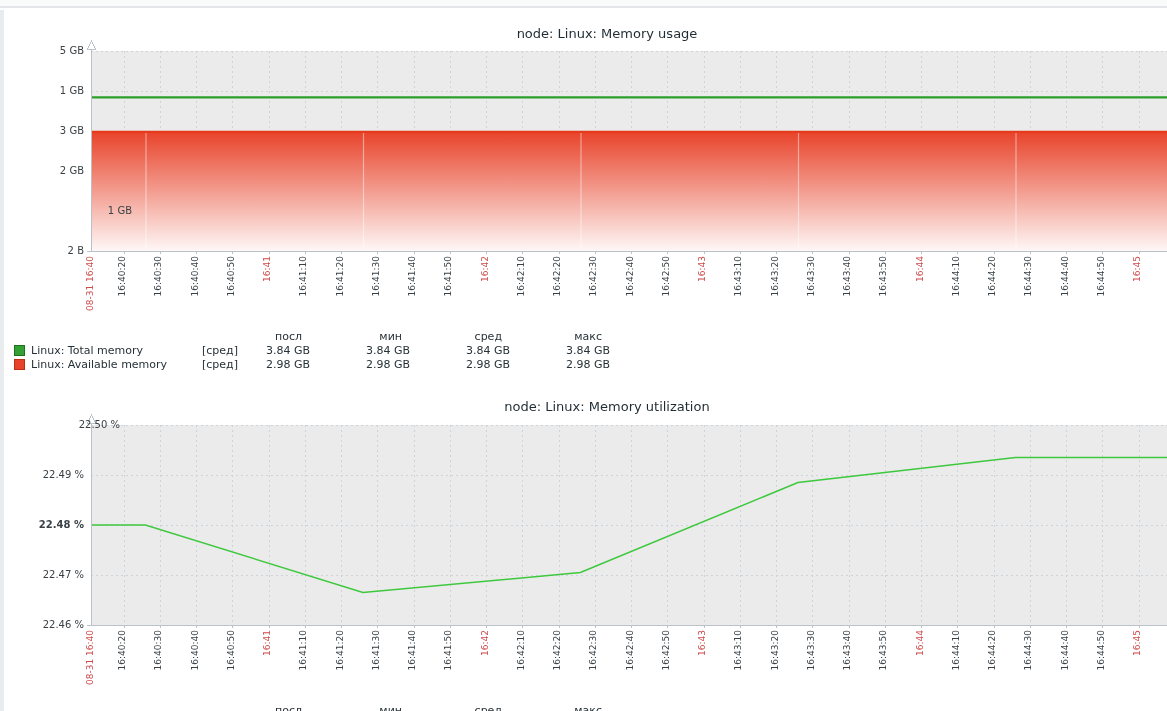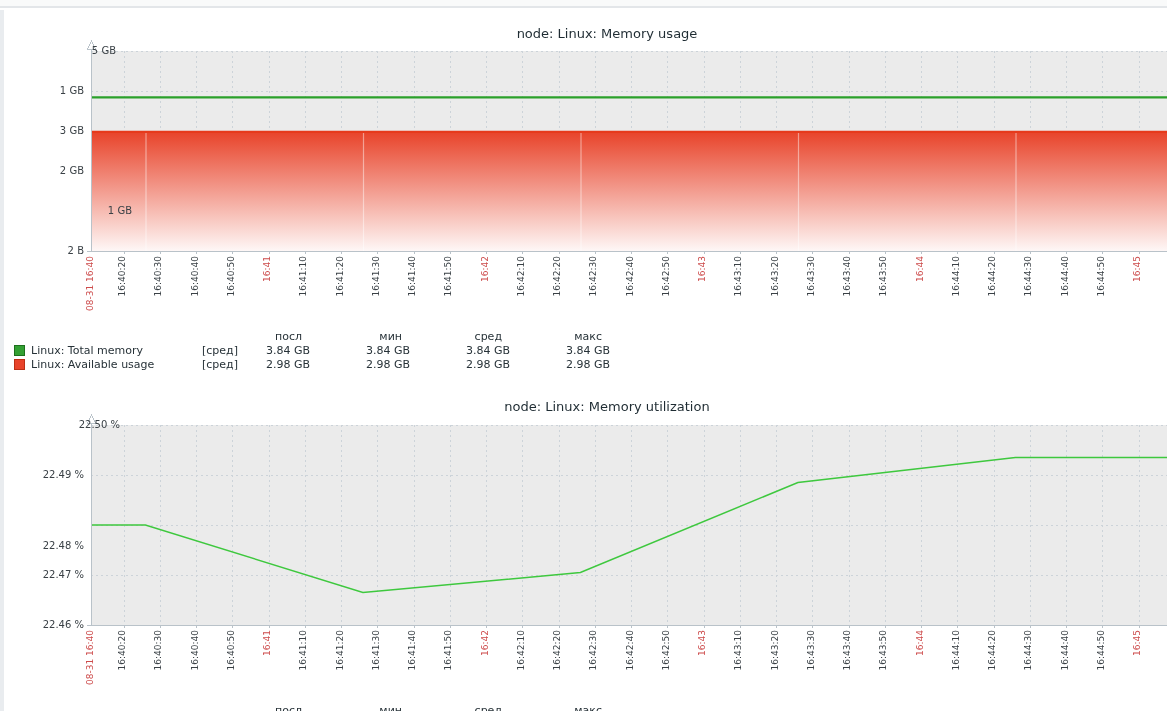--- a/index.html
+++ b/index.html
@@ -113,21 +113,21 @@
         <line x1="830.5" y1="200" x2="830.5" y2="203"></line>
         <line x1="866.5" y1="200" x2="866.5" y2="203"></line>
         <line x1="903.5" y1="200" x2="903.5" y2="203"></line>
         <line x1="939.5" y1="200" x2="939.5" y2="203"></line>
         <line x1="975.5" y1="200" x2="975.5" y2="203"></line>
         <line x1="1011.5" y1="200" x2="1011.5" y2="203"></line>
         <line x1="1048.5" y1="200" x2="1048.5" y2="203"></line>
         <polygon points="0.5,-10 -3.5,-2 4.5,-2" fill="#ffffff"></polygon>
       </g>
     </svg>
-    <div class="ylab" style="top: 45px; padding-left: 32px;">5 GB</div>
+    <div class="ylab" style="top: 45px;">5 GB</div>
     <div class="ylab" style="top: 85px;">1 GB</div>
     <div class="ylab" style="top: 125px;">3 GB</div>
     <div class="ylab" style="top: 165px;">2 GB</div>
     <div class="ylab" style="top: 205px; margin-left: 48px;">1 GB</div>
     <div class="ylab" style="top: 245px;">2 B</div>
     <div class="xlab red" style="left: 84.5px; top: 256px;">08-31 16:40</div>
     <div class="xlab" style="left: 117.125px; top: 256px;">16:40:20</div>
     <div class="xlab" style="left: 153.375px; top: 256px;">16:40:30</div>
     <div class="xlab" style="left: 189.625px; top: 256px;">16:40:40</div>
     <div class="xlab" style="left: 225.875px; top: 256px;">16:40:50</div>
@@ -169,21 +169,21 @@
       </div>
       <div>Linux: Total memory</div>
       <div>[сред]</div>
       <div class="v">3.84 GB</div>
       <div class="v">3.84 GB</div>
       <div class="v">3.84 GB</div>
       <div class="v">3.84 GB</div>
       <div class="swc">
         <span class="sw" style="background: rgb(232, 67, 42); border-color: rgb(187, 47, 21); display: block;"></span>
       </div>
-      <div>Linux: Available usage</div>
+      <div>Linux: Available memory</div>
       <div>[сред]</div>
       <div class="v">2.98 GB</div>
       <div class="v">2.98 GB</div>
       <div class="v">2.98 GB</div>
       <div class="v">2.98 GB</div>
     </div>
   </div>
 
 <div class="chart-title" id="t2">node: Linux: Memory utilization</div>
 <div id="chart2">
@@ -255,21 +255,21 @@
         <line x1="903.5" y1="200" x2="903.5" y2="203"></line>
         <line x1="939.5" y1="200" x2="939.5" y2="203"></line>
         <line x1="975.5" y1="200" x2="975.5" y2="203"></line>
         <line x1="1011.5" y1="200" x2="1011.5" y2="203"></line>
         <line x1="1048.5" y1="200" x2="1048.5" y2="203"></line>
         <polygon points="0.5,-10 -3.5,-2 4.5,-2" fill="#ffffff"></polygon>
       </g>
     </svg>
     <div class="ylab" style="top: 419px; padding-left: 36px;">22.50 %</div>
     <div class="ylab" style="top: 469px; text-align: right;">22.49 %</div>
-    <div class="ylab" style="top: 540px;">22.48 %</div>
+    <div class="ylab" style="top: 519px; font-weight: bold;">22.48 %</div>
     <div class="ylab" style="top: 569px;">22.47 %</div>
     <div class="ylab" style="top: 619px;">22.46 %</div>
     <div class="xlab red" style="left: 84.5px; top: 630px;">08-31 16:40</div>
     <div class="xlab" style="left: 117.125px; top: 630px;">16:40:20</div>
     <div class="xlab" style="left: 153.375px; top: 630px;">16:40:30</div>
     <div class="xlab" style="left: 189.625px; top: 630px;">16:40:40</div>
     <div class="xlab" style="left: 225.875px; top: 630px;">16:40:50</div>
     <div class="xlab red" style="left: 262.125px; top: 630px;">16:41</div>
     <div class="xlab" style="left: 298.375px; top: 630px;">16:41:10</div>
     <div class="xlab" style="left: 334.625px; top: 630px;">16:41:20</div>

